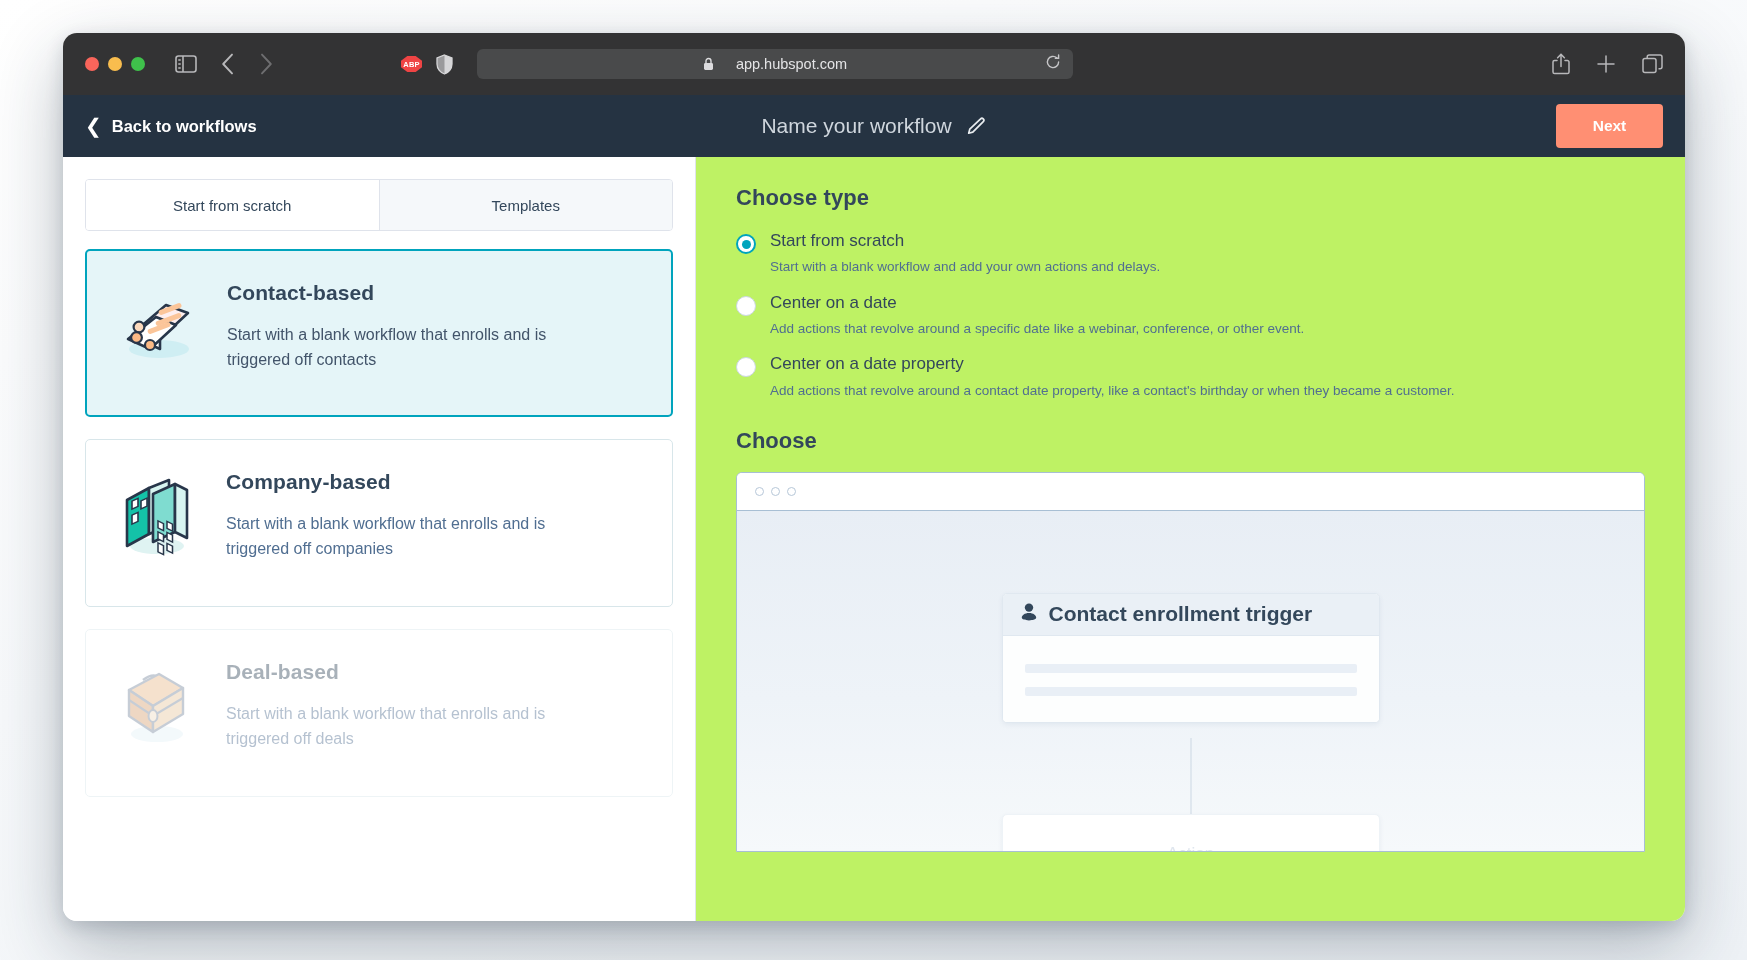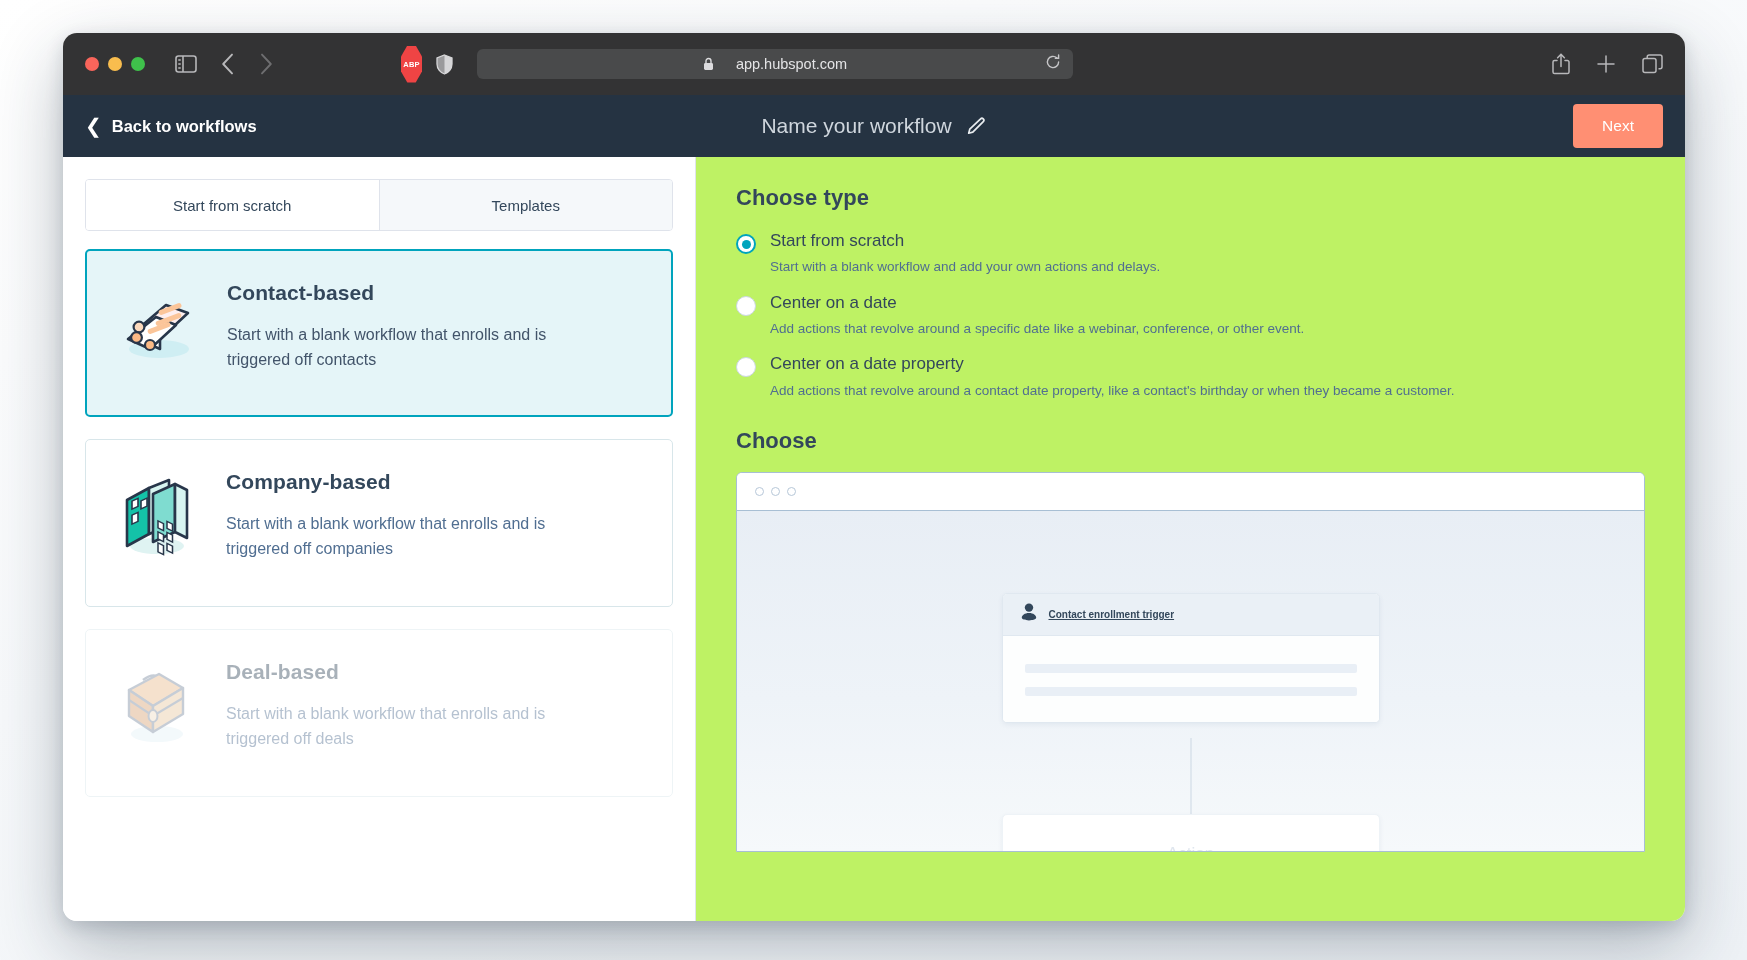--- a/index.html
+++ b/index.html
@@ -53,21 +53,21 @@
 
   .chrome-icons-left {
     display: flex; align-items: center; gap: 10px; margin-left: 30px;
   }
   .ic { color: #b8b8ba; display: flex; align-items: center; justify-content: center; }
   .ic svg { display: block; }
   .ic.disabled { color: #6e6e70; }
 
   .ext-icons { display:flex; align-items:center; gap: 14px; margin-left: 128px; }
   .abp-badge {
-    width: 21px; height: 37px; background: #ef4444; color: #fff;
+    width: 21px; height: 16px; background: #ef4444; color: #fff;
     font-size: 7.5px; font-weight: bold; letter-spacing: .2px;
     display: flex; align-items: center; justify-content: center;
     clip-path: polygon(30% 0, 70% 0, 100% 30%, 100% 70%, 70% 100%, 30% 100%, 0 70%, 0 30%);
   }
 
   .url-bar {
     margin-left: 24px;
     width: 596px;
     height: 30px;
     background: #494a4b;
@@ -105,22 +105,22 @@
   .wf-title-wrap {
     position: absolute; left: 50%; transform: translateX(-50%);
     display: flex; align-items: center; gap: 16px; justify-content: center;
   }
   .wf-title { color: #cfd6dd; font-size: 21px; font-weight: 400; }
   .pencil { color: #e8ecef; display:flex; }
 
   .next-btn {
     position: absolute; right: 22px; top: 50%; transform: translateY(-50%);
     background: #ff8f73; color: #fff; border: none;
-    width: 90px; height: 44px; border-radius: 4px;
-    font-size: 15.5px; font-weight: 400; cursor: pointer;
+    width: 107px; height: 44px; border-radius: 4px;
+    font-size: 15.5px; font-weight: 700; cursor: pointer;
     font-family: "Liberation Sans", sans-serif;
   }
 
   
   .body-split { display: flex; height: 764px; }
 
   
   .left-panel {
     width: 633px;
     background: #ffffff;
@@ -237,21 +237,21 @@
     overflow: hidden;
   }
   .node-trigger { top: 82px; }
   .node-header {
     background: #eaf0f6;
     height: 42px;
     display: flex; align-items: center; gap: 12px;
     padding: 0 18px;
     border-bottom: 1px solid #e0e8f0;
   }
-  .node-header-title { font-size: 10px; font-weight: 700; color: #33475b; text-decoration: underline; }
+  .node-header-title { font-size: 21px; font-weight: 700; color: #33475b; }
   .node-body { padding: 28px 22px 26px 22px; background:#fdfefe; }
   .skeleton-line { height: 9px; background: #e9eff6; border-radius: 2px; }
   .skeleton-line + .skeleton-line { margin-top: 14px; }
 
   .connector {
     position: absolute; left: 50%; transform: translateX(-50%);
     width: 1px; background: #ccd8e4;
     top: 227px; height: 76px;
   }
   .node-action {

